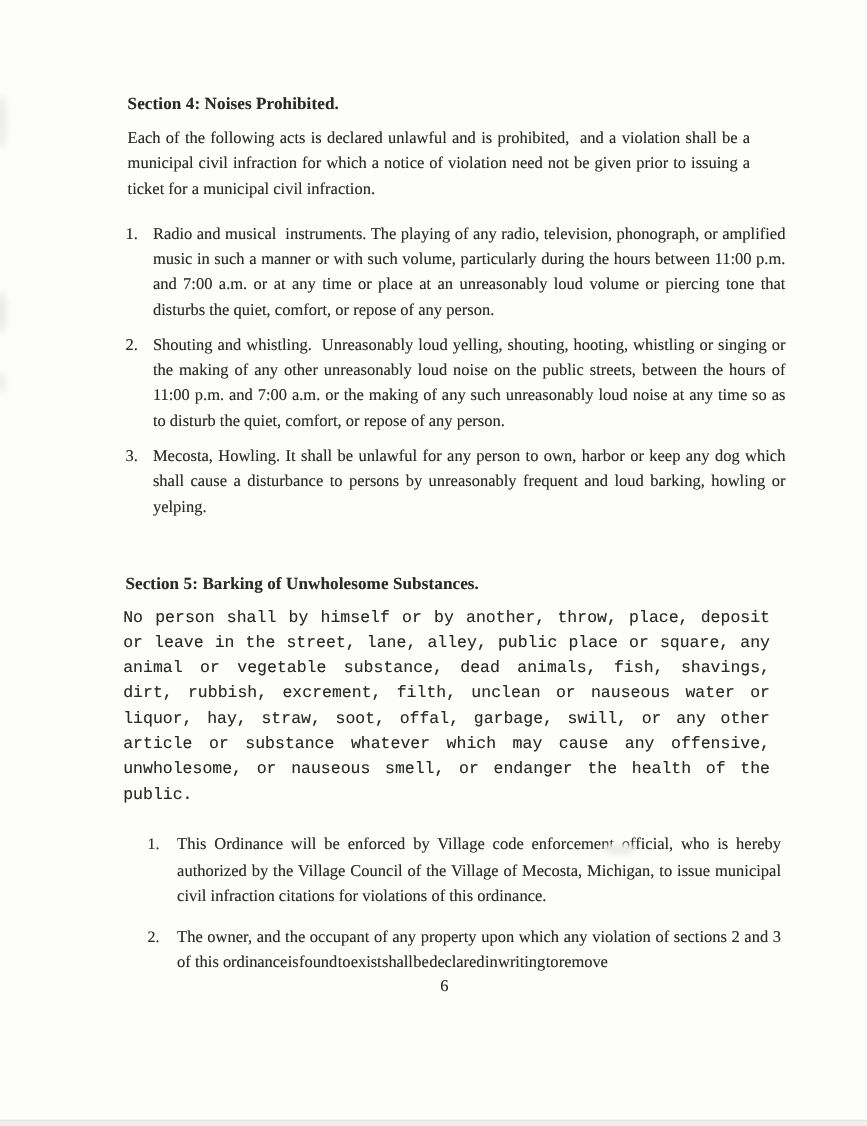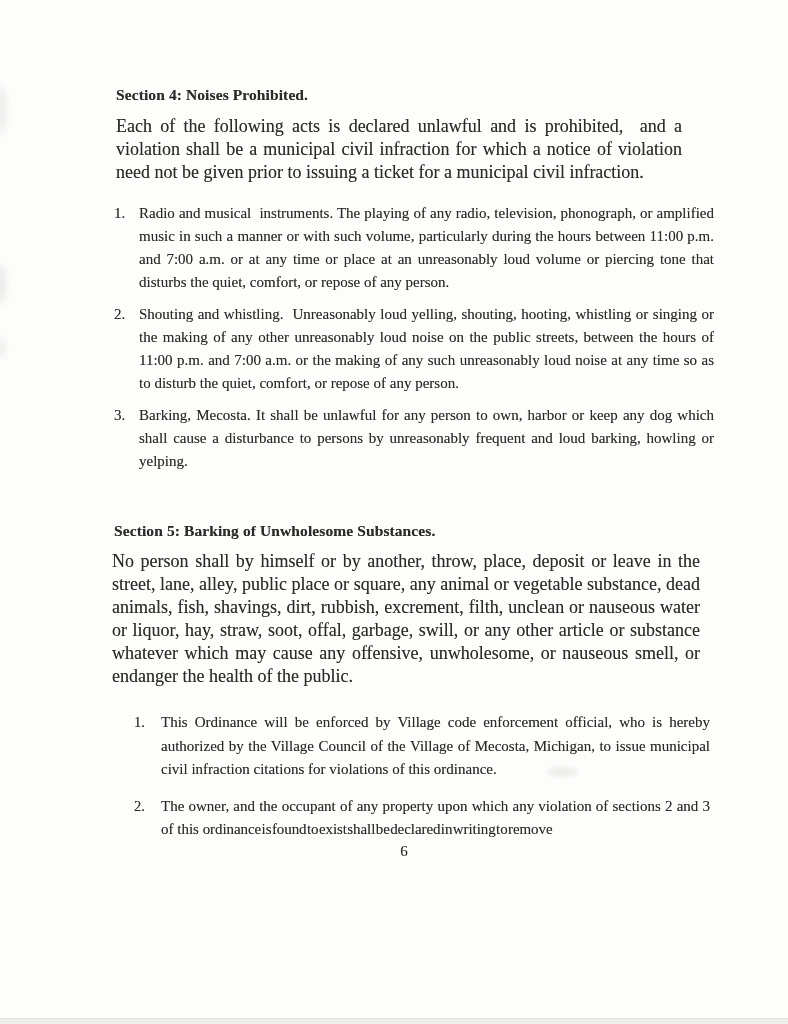--- a/index.html
+++ b/index.html
@@ -28,31 +28,32 @@
     font-weight: bold;
     font-size: 15.5px;
     line-height: 21px;
     letter-spacing: 0.1px;
   }
   .h-sec4 { margin: 84px 0 0 97px; }
   .h-sec5 { margin: 47px 0 0 95px; }
   .h-sec6 { margin: 28px 0 0 87px; }
   .para {
     margin: 0;
-    font-size: 18px;
+    font-size: 15px;
     line-height: 23px;
     text-align: justify;
   }
   .intro-sec4 {
     margin: 10px 0 0 97px;
     width: 566px;
   }
   .body-sec5 {
     margin: 9px 0 0 93px;
     width: 588px;
+    font-family: Liberation Mono, monospace;
   }
   .list-item {
     display: flex;
     font-size: 15px;
     line-height: 23px;
   }
   .list4 .list-item {
     margin-left: 95px;
     width: 600px;
   }
@@ -130,21 +131,21 @@
     <div class="list-item ink">
       <span class="item-number">1.</span>
       <span class="item-text">Radio and musical&nbsp; instruments. The playing of any radio, television, phonograph, or amplified music in such a manner or with such volume, particularly during the hours between 11:00 p.m. and 7:00 a.m. or at any time or place at an unreasonably loud volume or piercing tone that disturbs the quiet, comfort, or repose of any person.</span>
     </div>
     <div class="list-item ink">
       <span class="item-number">2.</span>
       <span class="item-text">Shouting and whistling.&nbsp; Unreasonably loud yelling, shouting, hooting, whistling or singing or the making of any other unreasonably loud noise on the public streets, between the hours of 11:00 p.m. and 7:00 a.m. or the making of any such unreasonably loud noise at any time so as to disturb the quiet, comfort, or repose of any person.</span>
     </div>
     <div class="list-item ink">
       <span class="item-number">3.</span>
-      <span class="item-text">Barking, Mecosta. It shall be unlawful for any person to own, harbor or keep any dog which shall cause a disturbance to persons by unreasonably frequent and loud barking, howling or yelping.</span>
+      <span class="item-text">Mecosta, Howling. It shall be unlawful for any person to own, harbor or keep any dog which shall cause a disturbance to persons by unreasonably frequent and loud barking, howling or yelping.</span>
     </div>
   </div>
 
   <div class="heading ink h-sec5">Section 5: Barking of Unwholesome Substances.</div>
 
   <p class="para ink body-sec5">No person shall by himself or by another, throw, place, deposit or leave in the street, lane, alley, public place or square, any animal or vegetable substance, dead animals, fish, shavings, dirt, rubbish, excrement, filth, unclean or nauseous water or liquor, hay, straw, soot, offal, garbage, swill, or any other article or substance whatever which may cause any offensive, unwholesome, or nauseous smell, or endanger the health of the public.</p>
 
 
   <div class="list6">
     <div class="list-item ink">

